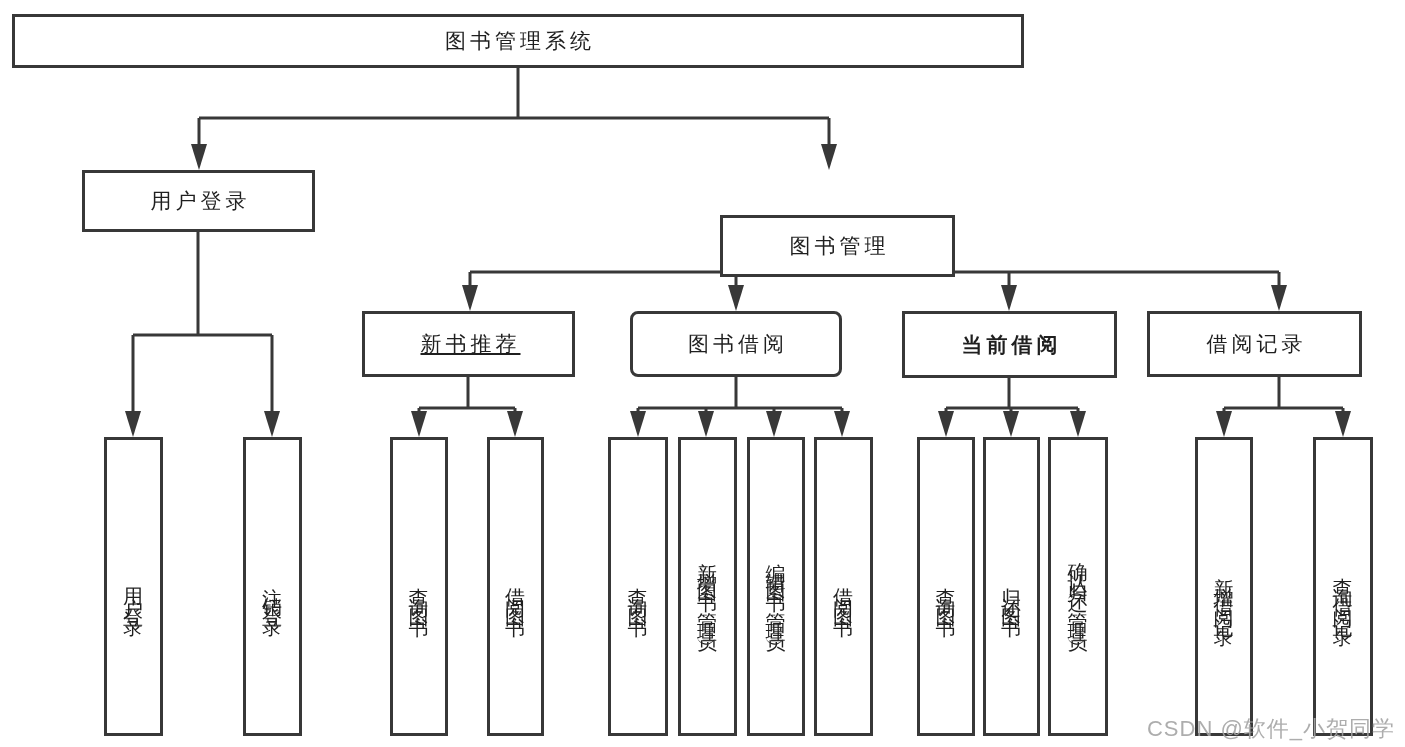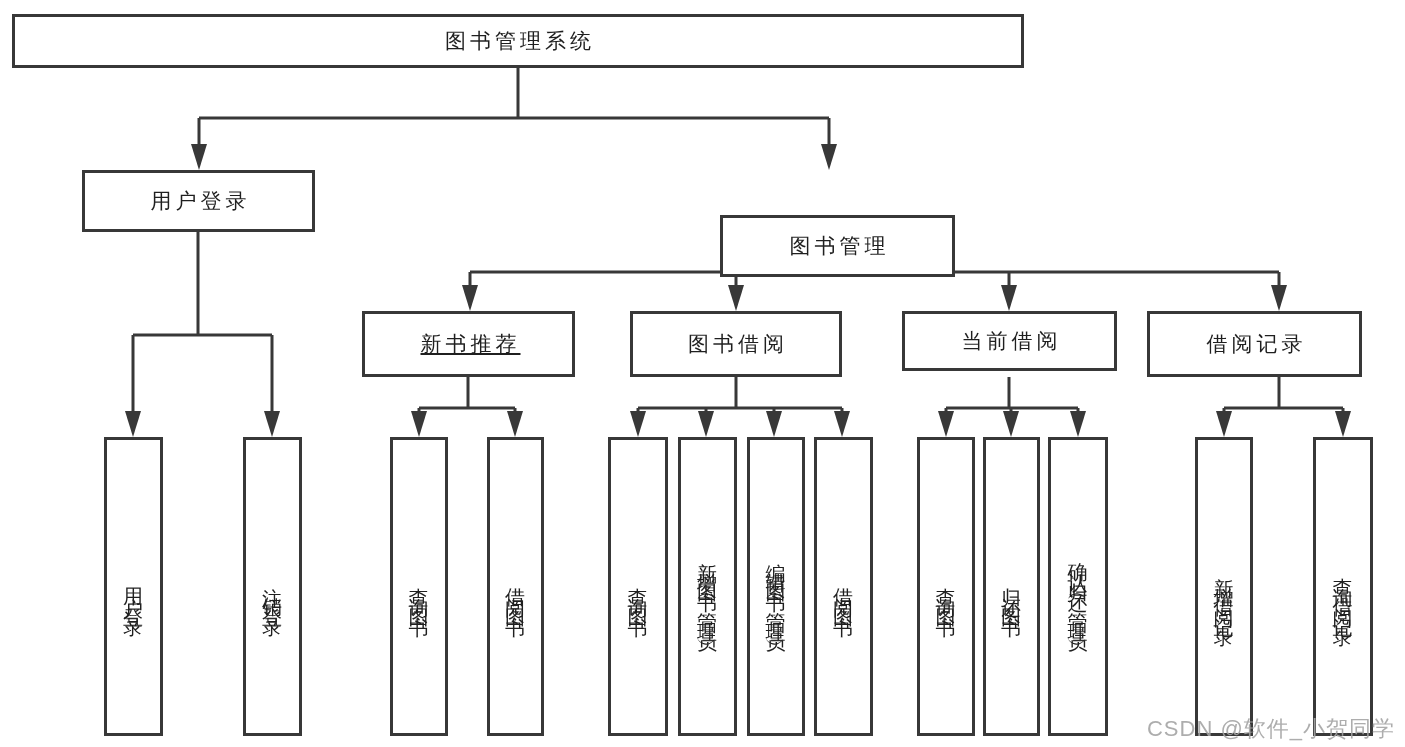--- a/index.html
+++ b/index.html
@@ -87,22 +87,22 @@
       <polygon points="1335,411 1351,411 1343,437"></polygon>
     </g>
   </svg>
 
   <div class="node node-h" style="left:12px; top:14px; width:1012px; height:54px;">图书管理系统</div>
 
   <div class="node node-h" style="left:82px; top:170px; width:233px; height:62px;">用户登录</div>
   <div class="node node-h" style="left:720px; top:170px; width:235px; height:62px;margin-top:45px;">图书管理</div>
 
   <div class="node node-h" style="left:362px; top:311px; width:213px; height:66px;text-decoration:underline;">新书推荐</div>
-  <div class="node node-h" style="left:630px; top:311px; width:212px; height:66px;">图书借阅</div>
-  <div class="node node-h" style="left:902px; top:311px; width:215px; height:60px;">当前借阅</div>
+  <div class="node node-h" style="left:630px; top:311px; width:212px; height:66px;border-radius:8px;">图书借阅</div>
+  <div class="node node-h" style="left:902px; top:311px; width:215px; height:67px;font-weight:bold;">当前借阅</div>
   <div class="node node-h" style="left:1147px; top:311px; width:215px; height:66px;">借阅记录</div>
 
   <div class="node node-v" style="left:104px; top:437px; width:59px; height:299px;">
     <span class="vtext">用户登录</span>
   </div>
   <div class="node node-v" style="left:243px; top:437px; width:59px; height:299px;">
     <span class="vtext">注销登录</span>
   </div>
 
   <div class="node node-v" style="left:390px; top:437px; width:58px; height:299px;">

